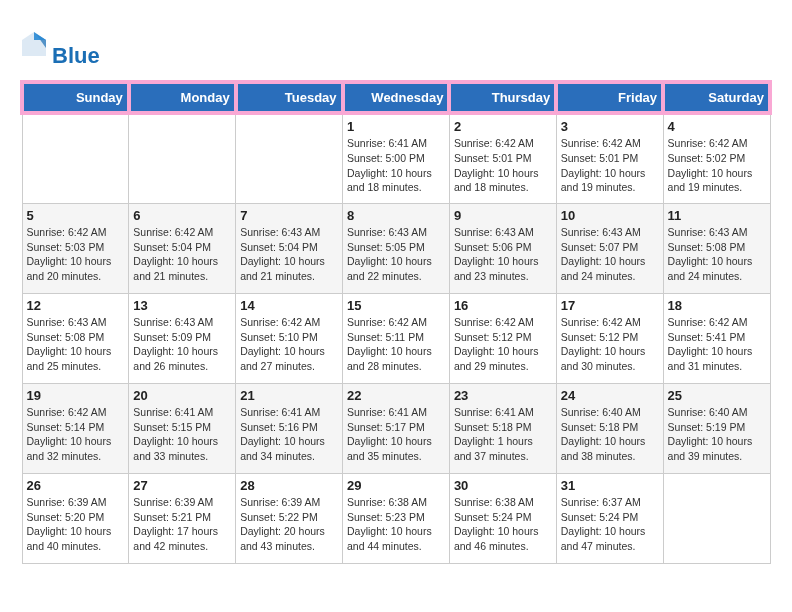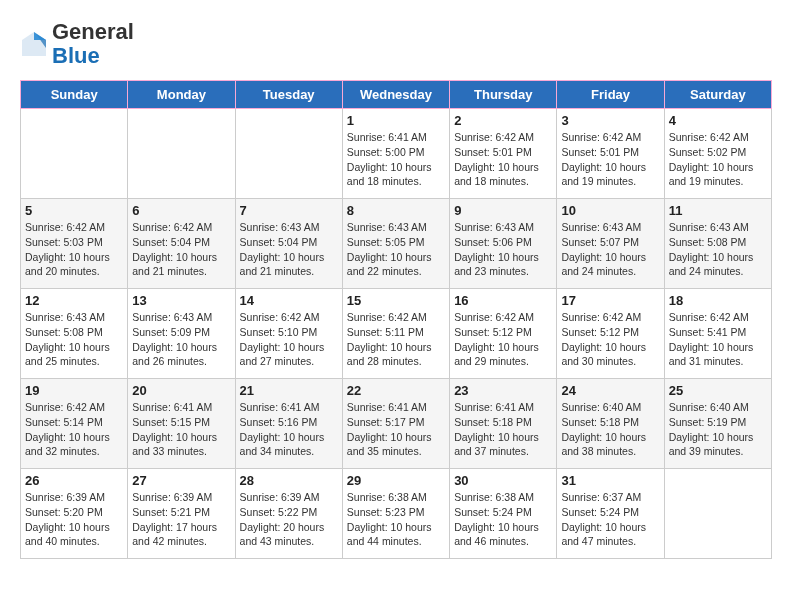--- a/index.html
+++ b/index.html
@@ -49,24 +49,24 @@
     }
     .calendar {
       width: 100%;
       border-collapse: collapse;
       font-size: 11px;
     }
     .calendar th {
       background: #2a6ebb;
       color: #fff;
       padding: 6px 4px;
-      text-align: center;
+      text-align: right;
       font-size: 13px;
       font-weight: bold;
-      border: 1px solid #f9a8d4;
+      border: 4px solid #f9a8d4;
     }
     .calendar td {
       border: 1px solid #ccc;
       vertical-align: top;
       padding: 4px;
       width: calc(100% / 7);
       height: 90px;
       color: #333;
       background: #fff;
     }
@@ -93,21 +93,21 @@
 
 <div class="page">
   <div class="header">
     <div class="logo">
       <svg class="logo-icon" viewBox="0 0 28 28" xmlns="http://www.w3.org/2000/svg">
         <polygon points="14,2 26,10 26,26 2,26 2,10" fill="#1a6eb5" opacity="0.15"></polygon>
         <polygon points="16,4 26,10 26,18" fill="#1a6eb5" opacity="0.7"></polygon>
         <polygon points="14,2 26,10 14,10" fill="#2a8ad4" opacity="0.9"></polygon>
       </svg>
       <div class="logo-text">
-        <span class="logo-general">General</span><br>
+        <br>
         <span class="logo-blue">Blue</span>
       </div>
     </div>
   </div>
 
   <table class="calendar">
     <thead>
       <tr>
 
       <th>Sunday</th>
@@ -214,21 +214,21 @@
           <td>
             <div class="day-num">21</div>
             <div class="day-info"><span>Sunrise: 6:41 AM</span><br><span>Sunset: 5:16 PM</span><br><span>Daylight: 10 hours and 34 minutes.</span><br></div>
           </td>
           <td>
             <div class="day-num">22</div>
             <div class="day-info"><span>Sunrise: 6:41 AM</span><br><span>Sunset: 5:17 PM</span><br><span>Daylight: 10 hours and 35 minutes.</span><br></div>
           </td>
           <td>
             <div class="day-num">23</div>
-            <div class="day-info"><span>Sunrise: 6:41 AM</span><br><span>Sunset: 5:18 PM</span><br><span>Daylight: 10 hours and 37 minutes.</span><br></div>
+            <div class="day-info"><span>Sunrise: 6:41 AM</span><br><span>Sunset: 5:18 PM</span><br><span>Daylight: 1 hours and 37 minutes.</span><br></div>
           </td>
           <td>
             <div class="day-num">24</div>
             <div class="day-info"><span>Sunrise: 6:40 AM</span><br><span>Sunset: 5:18 PM</span><br><span>Daylight: 10 hours and 38 minutes.</span><br></div>
           </td>
           <td>
             <div class="day-num">25</div>
             <div class="day-info"><span>Sunrise: 6:40 AM</span><br><span>Sunset: 5:19 PM</span><br><span>Daylight: 10 hours and 39 minutes.</span><br></div>
           </td>
         </tr>

